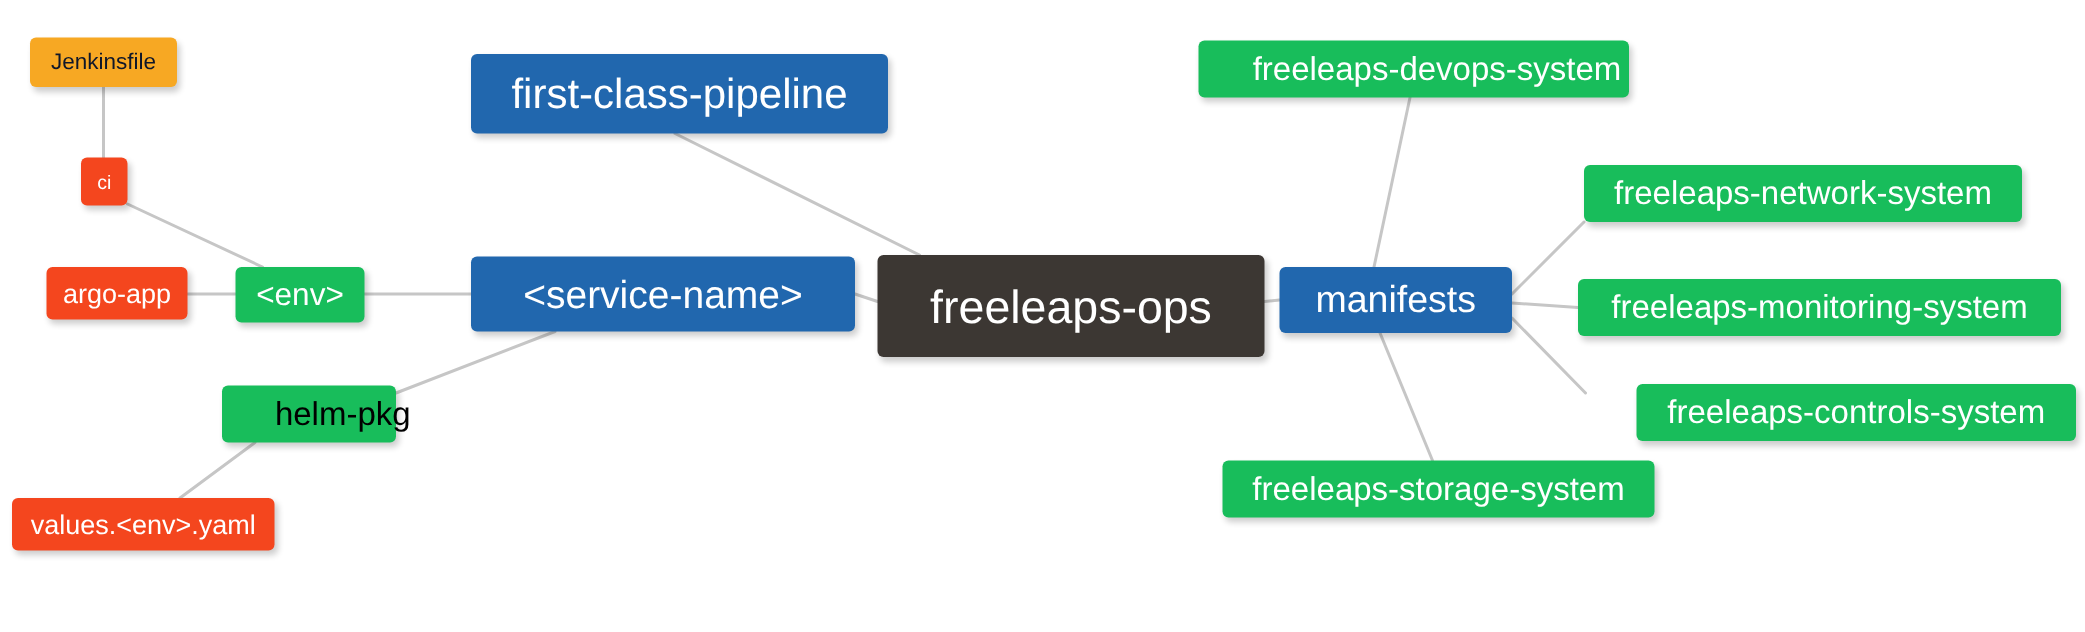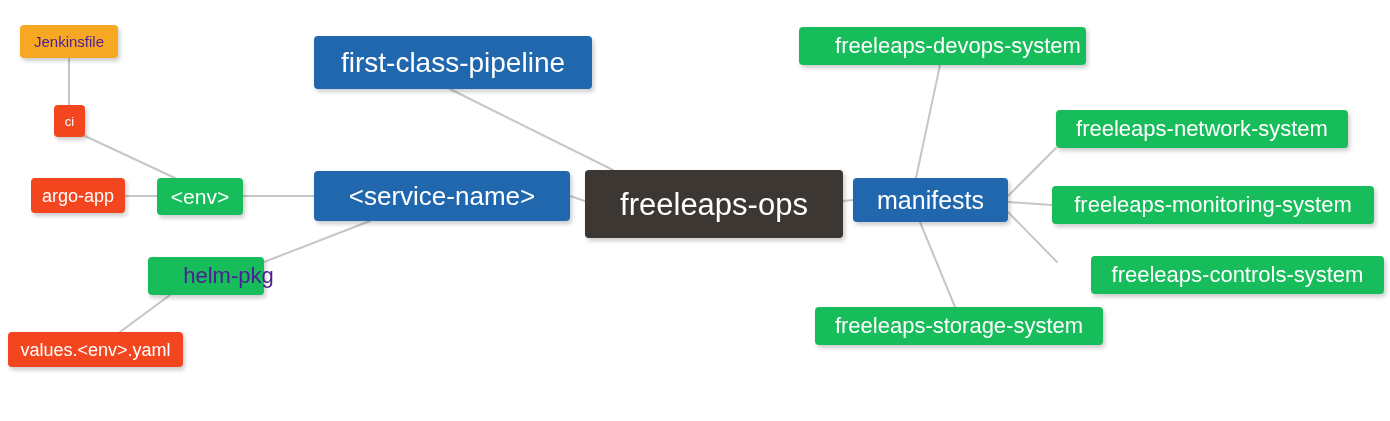--- a/index.html
+++ b/index.html
@@ -70,24 +70,24 @@
       </div>
       <div class="node" style="left: 314px; top: 171px; width: 256px; height: 50px; background: rgb(33, 103, 174); color: rgb(255, 255, 255); font-size: 26px;">
         <span class="lbl">&lt;service-name&gt;</span>
       </div>
       <div class="node" style="left: 853px; top: 178px; width: 155px; height: 44px; background: rgb(33, 103, 174); color: rgb(255, 255, 255); font-size: 25px;">
         <span class="lbl">manifests</span>
       </div>
       <div class="node" style="left: 157px; top: 178px; width: 86px; height: 37px; background: rgb(24, 189, 91); color: rgb(255, 255, 255); font-size: 21px;">
         <span class="lbl">&lt;env&gt;</span>
       </div>
-      <div class="node" style="left: 148px; top: 257px; width: 116px; height: 38px; background: rgb(24, 189, 91); color: #4c1d95; font-size: 22px; padding-left: 45px;">
+      <div class="node" style="left: 148px; top: 257px; width: 116px; height: 38px; background: rgb(24, 189, 91); color: #000000; font-size: 22px; padding-left: 45px;">
         <span class="lbl">helm-pkg</span>
       </div>
-      <div class="node" style="left: 20px; top: 25px; width: 98px; height: 33px; background: rgb(247, 168, 35); color: #4c1d95; font-size: 15px;">
+      <div class="node" style="left: 20px; top: 25px; width: 98px; height: 33px; background: rgb(247, 168, 35); color: #0f172a; font-size: 15px;">
         <span class="lbl">Jenkinsfile</span>
       </div>
       <div class="node" style="left: 54px; top: 105px; width: 31px; height: 32px; background: rgb(244, 70, 30); color: rgb(255, 255, 255); font-size: 13px;">
         <span class="lbl">ci</span>
       </div>
       <div class="node" style="left: 31px; top: 178px; width: 94px; height: 35px; background: rgb(244, 70, 30); color: rgb(255, 255, 255); font-size: 18px;">
         <span class="lbl">argo-app</span>
       </div>
       <div class="node" style="left: 8px; top: 332px; width: 175px; height: 35px; background: rgb(244, 70, 30); color: rgb(255, 255, 255); font-size: 18px;">
         <span class="lbl">values.&lt;env&gt;.yaml</span>

